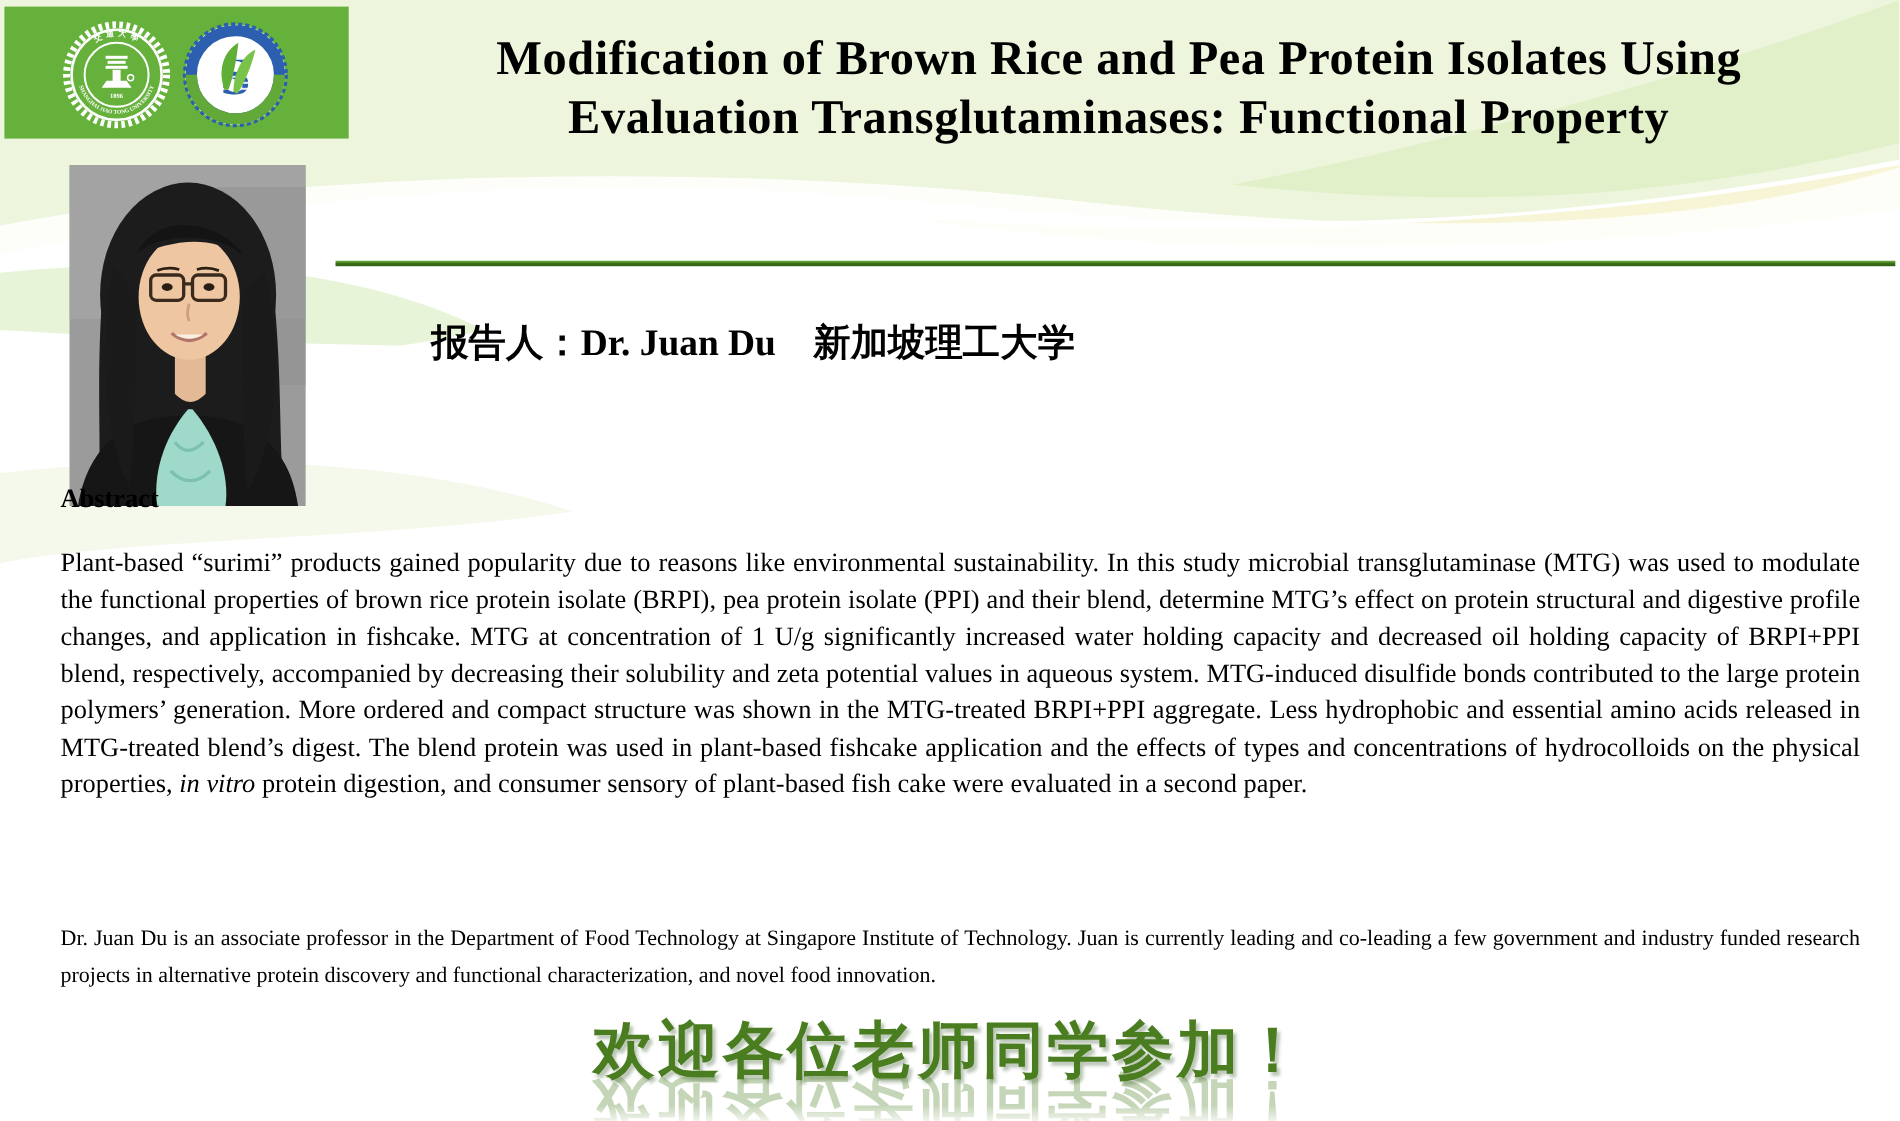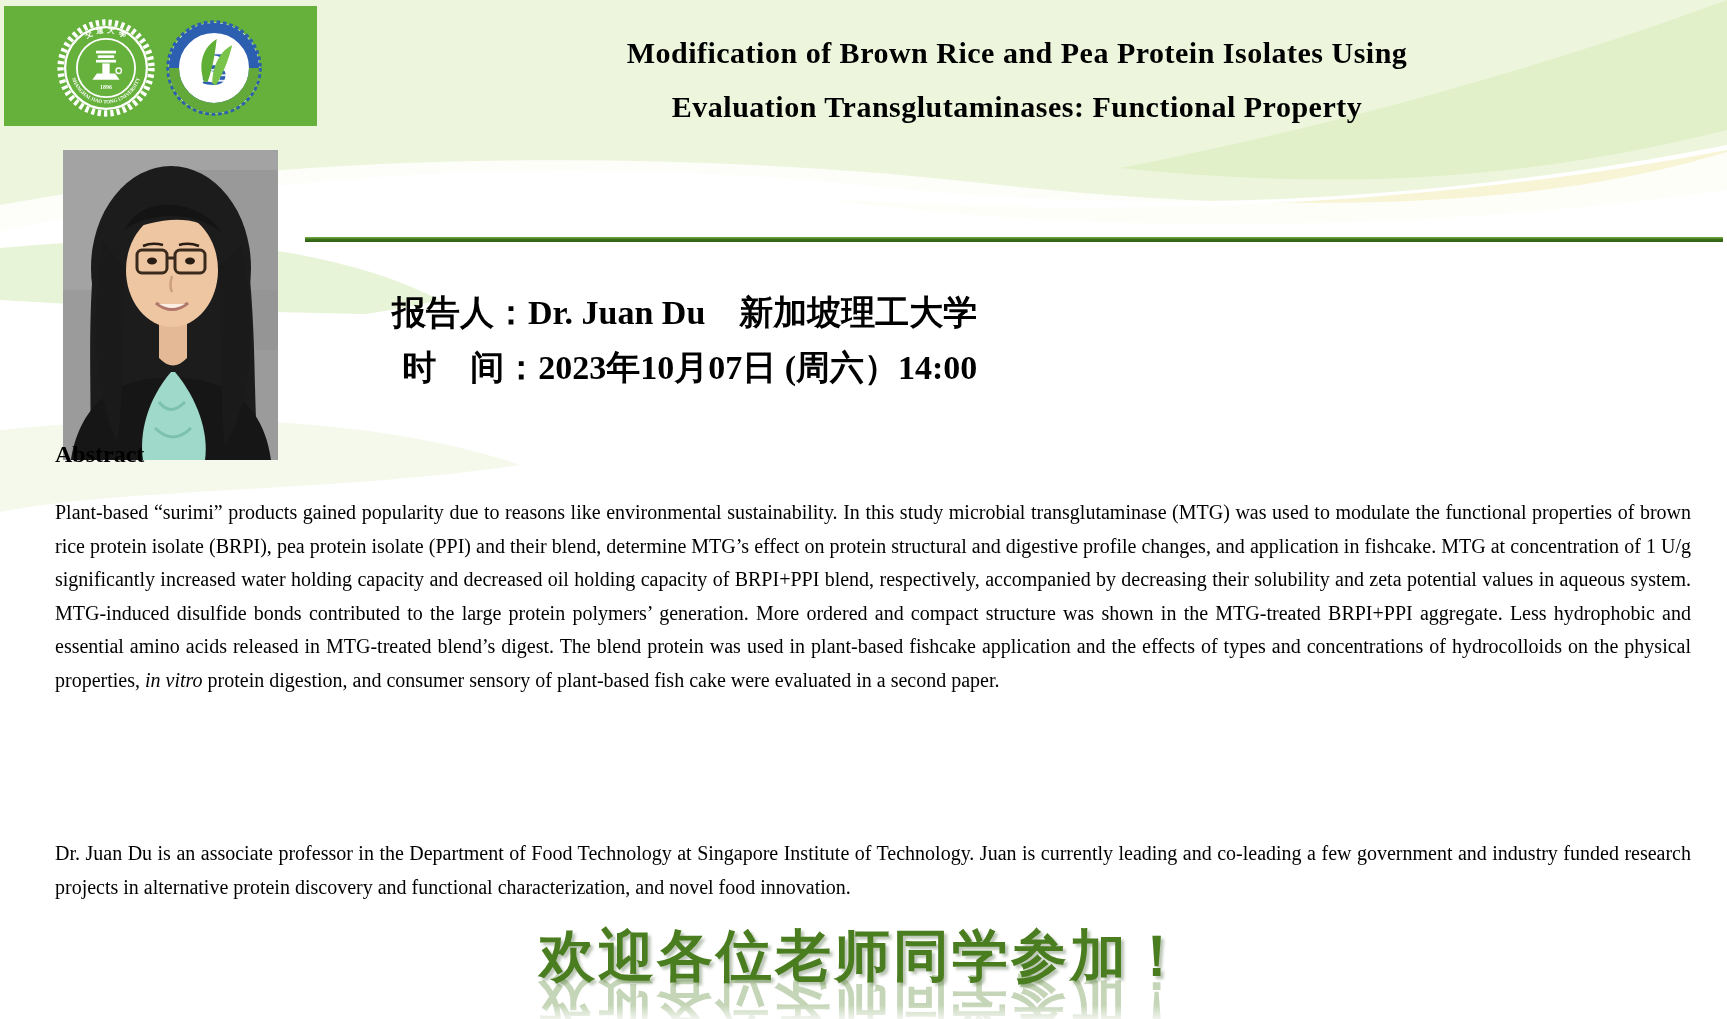--- a/index.html
+++ b/index.html
@@ -17,21 +17,21 @@
   .logo-banner{
     position:absolute;left:4px;top:6px;width:313px;height:120px;
     z-index:3;
   }
   .logo-banner svg.logo{position:absolute;top:12px;width:100px;height:100px;}
   .logo-left{left:52px;}
   .logo-right{left:160px;}
   
   .title{
     position:absolute;left:318px;top:26px;width:1398px;
-    text-align:center;font-weight:bold;font-size:30px;line-height:54px;
+    text-align:center;font-weight:bold;font-size:44px;line-height:54px;
     letter-spacing:0.5px;z-index:2;
   }
   .title .t-italic{font-style:italic;}
   .divider{
     position:absolute;left:305px;top:237px;width:1418px;height:5px;
     background:linear-gradient(to bottom,#79b547 0%,#3c721c 45%,#2f5e12 100%);
     z-index:2;
   }
   
   .photo{position:absolute;left:63px;top:150px;width:215px;height:310px;z-index:2;}
@@ -41,21 +41,21 @@
     font-size:34px;font-weight:bold;line-height:55px;
   }
   .info-row{white-space:nowrap;text-align:right;}
   
   .abstract-heading{
     position:absolute;left:55px;top:441px;z-index:2;
     font-size:24px;font-weight:bold;
   }
   .abstract-body{
     position:absolute;left:55px;top:496px;width:1636px;z-index:2;
-    font-size:20px;line-height:33.5px;text-align:justify;
+    font-size:24px;line-height:33.5px;text-align:justify;
   }
   .abstract-body .a-italic{font-style:italic;}
   .bio{
     position:absolute;left:55px;top:836px;width:1636px;z-index:2;
     font-size:20px;line-height:34px;text-align:justify;
   }
   
   .welcome-wrap{
     position:absolute;left:0;top:925px;width:1727px;text-align:center;z-index:2;
   }
@@ -186,21 +186,20 @@
     <path d="M80,96 q9,-4 20,-1" stroke="#2a1d14" stroke-width="2.5" fill="none"></path>
     <path d="M116,95 q10,-3 20,1" stroke="#2a1d14" stroke-width="2.5" fill="none"></path>
 
     <path d="M109,126 q-3,10 0,16" stroke="#caa07d" stroke-width="2.5" fill="none"></path>
     <path d="M93,153 q16,13 32,0" stroke="#b0766a" stroke-width="3" fill="none"></path>
     <path d="M96,154 q13,8 26,0" fill="#fdf6ee" opacity="0.85"></path>
   </svg>
 
   <div class="info">
     <div class="info-row"><span>报告人：</span><span>Dr. Juan Du　新加坡理工大学</span></div>
-    <div class="info-row"><span>时　间：</span><span>2023年10月07日 (周六）14:00</span></div>
   </div>
 
   <div class="abstract-heading">Abstract</div>
   <div class="abstract-body"><span>Plant-based “surimi” products gained popularity due to reasons like environmental sustainability. In this study microbial transglutaminase (MTG) was used to modulate the functional properties of brown rice protein isolate (BRPI), pea protein isolate (PPI) and their blend, determine MTG’s effect on protein structural and digestive profile changes, and application in fishcake. MTG at concentration of 1 U/g significantly increased water holding capacity and decreased oil holding capacity of BRPI+PPI blend, respectively, accompanied by decreasing their solubility and zeta potential values in aqueous system. MTG-induced disulfide bonds contributed to the large protein polymers’ generation. More ordered and compact structure was shown in the MTG-treated BRPI+PPI aggregate.  Less hydrophobic and essential amino acids released in MTG-treated blend’s digest. The blend protein was used in plant-based fishcake application and the effects of types and concentrations of hydrocolloids on the physical properties, </span><span class="a-italic">in vitro</span><span> protein digestion, and consumer sensory of plant-based fish cake were evaluated in a second paper.</span></div>
 
   <div class="bio">Dr. Juan Du is an associate professor  in the Department of Food Technology at Singapore Institute of Technology. Juan is currently leading and co-leading a few government and industry funded research projects in alternative protein discovery and functional characterization, and novel food innovation.</div>
 
   <div class="welcome-wrap">
     <span class="welcome-main">欢迎各位老师同学参加！</span>
     <span class="welcome-reflect" aria-hidden="true">欢迎各位老师同学参加！</span>

